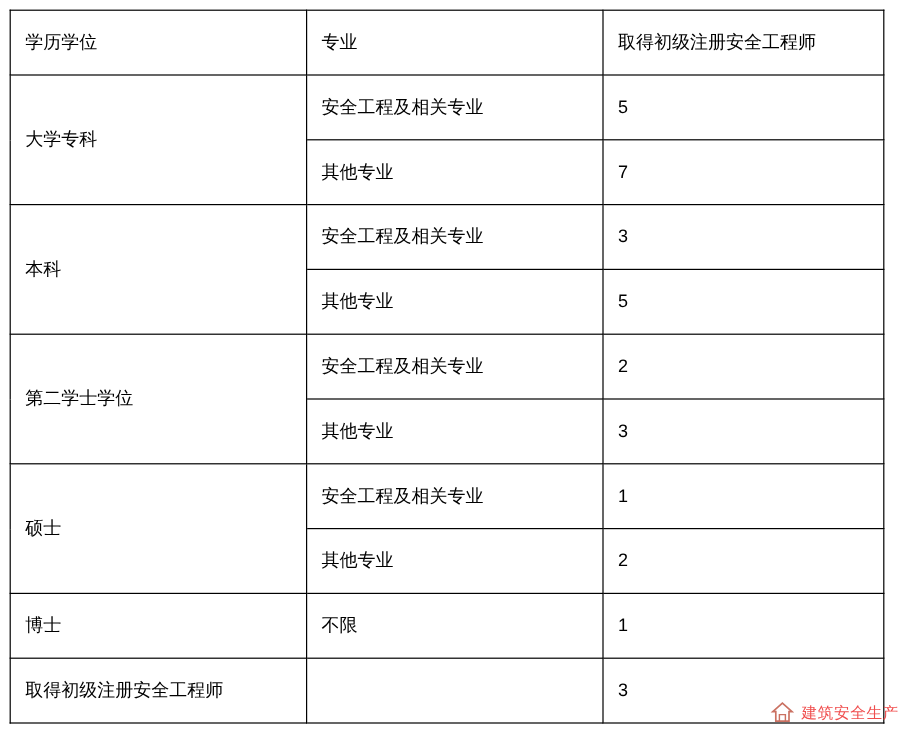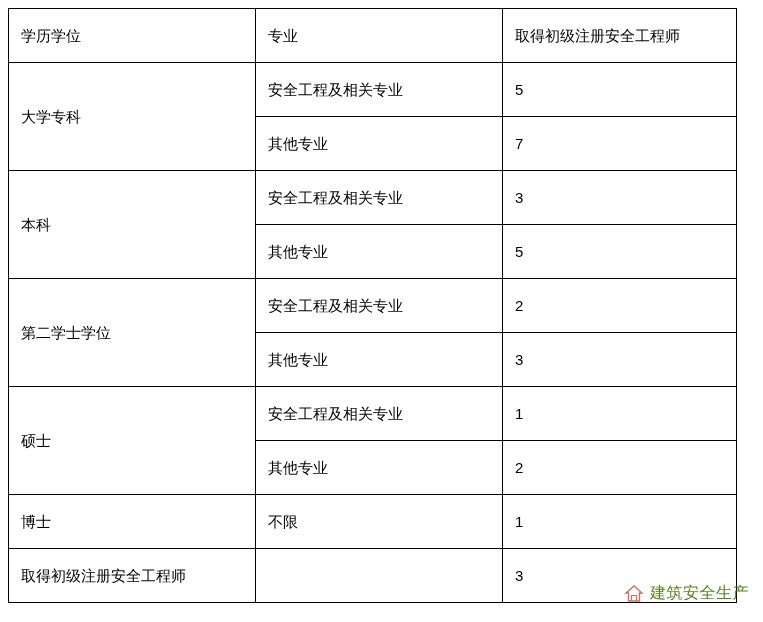--- a/index.html
+++ b/index.html
@@ -52,22 +52,22 @@
     gap: 6px;
     opacity: 0.95;
   }
   .wm-logo {
     width: 20px;
     height: 20px;
     position: relative;
     flex: 0 0 auto;
   }
   .wm-text {
-    font-size: 16px;
-    color: #4d7c0f;
+    font-size: 13px;
+    color: #ef4444;
     letter-spacing: 0.5px;
     white-space: nowrap;
   }
 </style>
 </head>
 <body>
 
 <div class="page">
 
   <table class="req-table">

